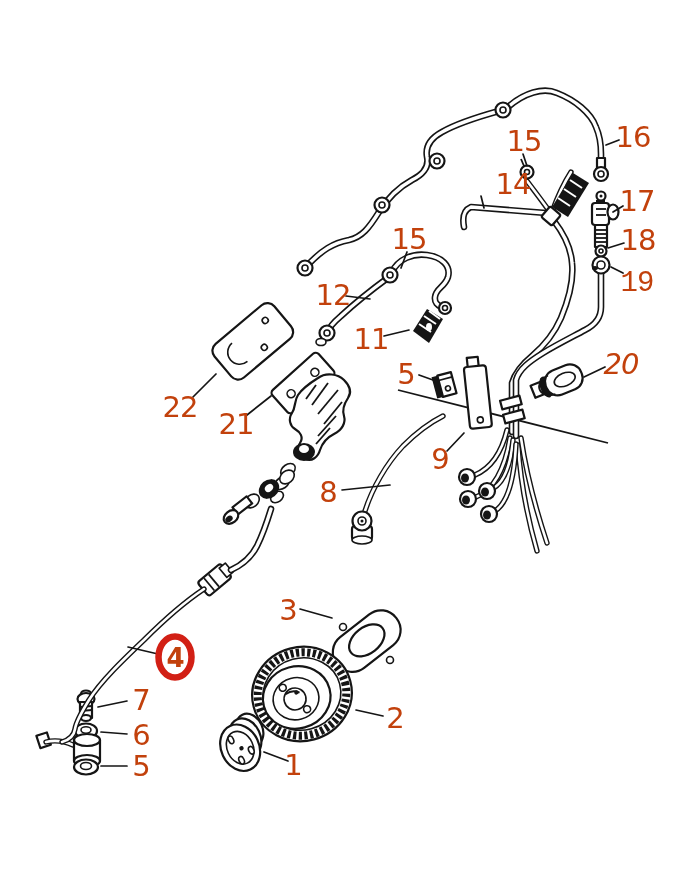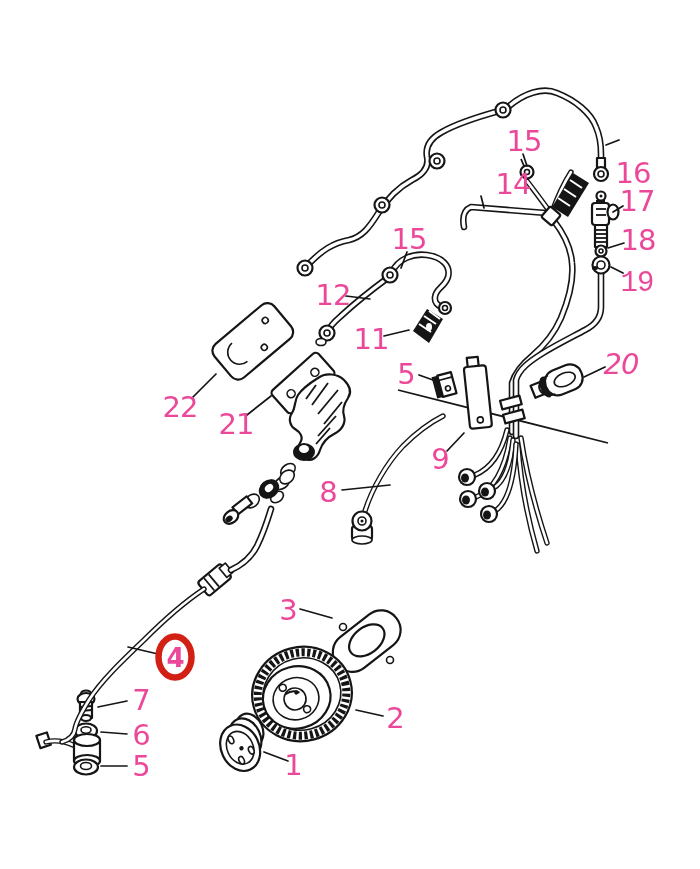--- a/index.html
+++ b/index.html
@@ -1,19 +1,19 @@
 <!DOCTYPE html>
 <html><head>
 <meta charset="utf-8">
 <style>
   html,body{margin:0;padding:0;background:#ffffff;}
   #stage{position:relative;width:700px;height:869px;background:#ffffff;overflow:hidden;
          font-family:"DejaVu Sans","Liberation Sans",sans-serif;}
   #stage svg{position:absolute;left:0;top:0;}
-  .callout{position:absolute;transform:translate(-50%,-50%);color:#ec4899;
+  .callout{position:absolute;transform:translate(-50%,-50%);color:#c2410c;
            font-size:29px;font-weight:400;line-height:1;letter-spacing:-1px;
            font-family:"DejaVu Sans","Liberation Sans",sans-serif;user-select:none;}
   .callout.hl{font-size:26px;font-weight:700;}
   
   .to{stroke:#151515;stroke-width:6.6;fill:none;stroke-linecap:round;stroke-linejoin:round;}
   .ti{stroke:#ffffff;stroke-width:3.4;fill:none;stroke-linecap:round;stroke-linejoin:round;}
   .to2{stroke:#151515;stroke-width:5.4;fill:none;stroke-linecap:round;stroke-linejoin:round;}
   .ti2{stroke:#ffffff;stroke-width:2.6;fill:none;stroke-linecap:round;stroke-linejoin:round;}
   .sl{stroke:#151515;stroke-width:1.8;fill:none;}
   .pw{fill:#ffffff;stroke:#151515;stroke-width:2.2;stroke-linejoin:round;}
@@ -329,20 +329,20 @@
   <div class="callout" style="left:141px;top:735px;">6</div>
   <div class="callout" style="left:141px;top:700px;">7</div>
   <div class="callout" style="left:328px;top:492px;">8</div>
   <div class="callout" style="left:440px;top:459px;">9</div>
   <div class="callout" style="left:406px;top:374px;">5</div>
   <div class="callout" style="left:371px;top:339px;">11</div>
   <div class="callout" style="left:333px;top:295px;">12</div>
   <div class="callout" style="left:409px;top:239px;">15</div>
   <div class="callout" style="left:481px;top:184px;margin-left:32px;">14</div>
   <div class="callout" style="left:524px;top:141px;">15</div>
-  <div class="callout" style="left:633px;top:137px;margin-top:36px;">16</div>
+  <div class="callout" style="left:633px;top:137px;">16</div>
   <div class="callout" style="left:637px;top:201px;">17</div>
   <div class="callout" style="left:638px;top:240px;">18</div>
   <div class="callout" style="left:637px;top:283px;font-family:Liberation Mono, monospace;">19</div>
   <div class="callout" style="left:621px;top:364px;font-style:italic;">20</div>
   <div class="callout" style="left:236px;top:424px;">21</div>
   <div class="callout" style="left:180px;top:407px;">22</div>
 </div>
 
 </body></html>

